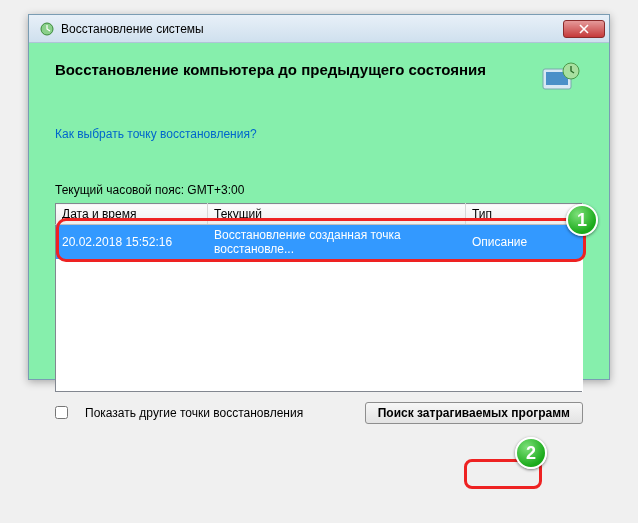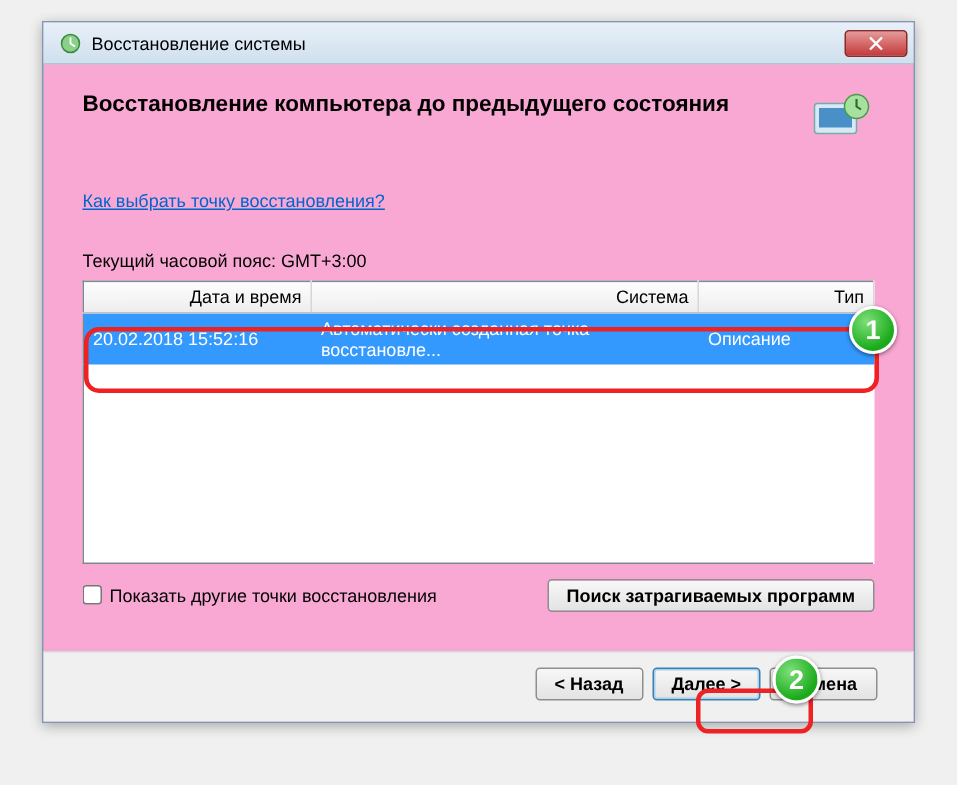--- a/index.html
+++ b/index.html
@@ -1,38 +1,38 @@
 <!DOCTYPE html>
 <html><head>
 <meta charset="utf-8">
 <style>
 * { box-sizing: border-box; margin: 0; padding: 0; }
 body { font-family: "Segoe UI", Tahoma, sans-serif; font-size: 12px; background: #f0f0f0; width: 638px; height: 523px; position: relative; }
-.window { position: absolute; left: 28px; top: 14px; width: 582px; height: 468px; background: #f9a8d4; border: 1px solid #7a9cb3; box-shadow: 0 2px 8px rgba(0,0,0,0.3); }
+.window { position: absolute; left: 28px; top: 14px; width: 582px; height: 366px; background: #86efac; border: 1px solid #7a9cb3; box-shadow: 0 2px 8px rgba(0,0,0,0.3); }
 .titlebar { height: 28px; background: linear-gradient(#e8f0f8, #cfe0ee); border-bottom: 1px solid #b0c4d8; display: flex; align-items: center; padding: 0 4px; }
 .titlebar-icon { width: 16px; height: 16px; margin: 0 6px; }
 .titlebar-text { flex: 1; color: #000; font-size: 12px; }
 .close-btn { width: 42px; height: 18px; background: linear-gradient(#e59a9a, #c53a3a); border: 1px solid #8a2a2a; border-radius: 3px; display: flex; align-items: center; justify-content: center; color: #fff; font-weight: bold; cursor: pointer; }
 .content { padding: 16px 26px 10px 26px; }
 .header-row { display: flex; align-items: flex-start; margin-bottom: 28px; }
 .header-title { font-weight: bold; font-size: 15px; flex: 1; padding-top: 2px; }
 .header-icon { width: 46px; height: 40px; }
-.help-link { color: #0066cc; text-decoration: underline; cursor: pointer; display: inline-block; margin-bottom: 26px; }
+.help-link { color: #0066cc; cursor: pointer; display: inline-block; margin-bottom: 42px; }
 .tz-text { margin-bottom: 6px; }
 .table-wrap { position: relative; }
 .table { width: 100%; border: 1px solid #828790; border-collapse: collapse; background: #fff; }
-.table th { background: linear-gradient(#fdfdfd, #ededed); border-right: 1px solid #d6d6d6; border-bottom: 1px solid #c0c0c0; text-align: right; font-weight: normal; padding: 3px 6px; font-size: 12px; }
+.table th { background: linear-gradient(#fdfdfd, #ededed); border-right: 1px solid #d6d6d6; border-bottom: 1px solid #c0c0c0; text-align: left; font-weight: normal; padding: 3px 6px; font-size: 12px; }
 .table td { padding: 3px 6px; border-right: 1px solid transparent; margin-left: 16px; }
 .table tr.selected td { background: #3399ff; color: #fff; }
 .table-body-pad { height: 132px; }
 .col-date { width: 152px; }
 .col-desc { width: 258px; }
 .col-type { }
 .below-table { display: flex; align-items: center; margin-top: 10px; }
-.checkbox-row { flex: 1; display: flex; align-items: center; gap: 5px; }
+.checkbox-row { flex: 1; display: flex; align-items: center; gap: 17px; }
 .checkbox-row input { width: 13px; height: 13px; }
 .btn { background: linear-gradient(#f7f7f7, #e3e3e3); border: 1px solid #8e8e8e; border-radius: 3px; padding: 3px 12px; font-size: 12px; cursor: pointer; min-width: 72px; font-weight: bold; }
 .btn-scan { min-width: 180px; }
 .footer { border-top: 1px solid #d8d8d8; padding: 10px 24px 14px 24px; display: flex; justify-content: flex-end; gap: 6px; background:#f0f0f0; position:absolute; bottom:0; left:0; right:0; }
 .btn-next { border: 1px solid #3c7fb1; box-shadow: inset 0 0 0 1px #a6d0ec; }
 .callout { position: absolute; width: 32px; height: 32px; border-radius: 50%; background: radial-gradient(circle at 35% 30%, #7de07a, #1aaa1a 70%); border: 2px solid #fff; box-shadow: 0 1px 3px rgba(0,0,0,0.5); display: flex; align-items: center; justify-content: center; color: #fff; font-weight: bold; font-size: 18px; z-index: 20; }
 .callout-1 { left: 566px; top: 204px; }
 .callout-2 { left: 515px; top: 437px; }
 .redring-table { position:absolute; left: 56px; top: 218px; width: 530px; height: 44px; border: 3px solid #e22; border-radius: 10px; pointer-events:none; z-index:15; }
 .redring-next { position:absolute; left: 464px; top: 459px; width: 78px; height: 30px; border: 3px solid #e22; border-radius: 8px; pointer-events:none; z-index:15; }
@@ -72,49 +72,44 @@
 
     <a class="help-link">Как выбрать точку восстановления?</a>
 
     <div class="tz-text">Текущий часовой пояс: GMT+3:00</div>
 
     <div class="table-wrap">
       <table class="table">
         <thead>
           <tr>
             <th class="col-date">Дата и время</th>
-            <th class="col-desc">Система</th>
+            <th class="col-desc">Текущий</th>
             <th class="col-type">Тип</th>
           </tr>
         </thead>
         <tbody>
           <tr class="selected">
             <td>20.02.2018 15:52:16</td>
-            <td>Автоматически созданная точка восстановле...</td>
+            <td>Восстановление созданная точка восстановле...</td>
             <td>Описание</td>
           </tr>
           <tr>
               <td colspan="3" class="table-body-pad"></td>
             </tr>
         </tbody>
       </table>
     </div>
 
     <div class="below-table">
       <label class="checkbox-row">
         <input type="checkbox" style="">
         <span>Показать другие точки восстановления</span>
       </label>
       <button class="btn btn-scan">Поиск затрагиваемых программ</button>
     </div>
   </div>
 
-  <div class="footer">
-    <button class="btn">&lt; Назад</button>
-    <button class="btn btn-next">Далее &gt;</button>
-    <button class="btn">Отмена</button>
-  </div>
 </div>
 
 <div class="redring-table"></div>
 <div class="redring-next"></div>
 <div class="callout callout-1">1</div>
 <div class="callout callout-2">2</div>
 
 </body></html>

